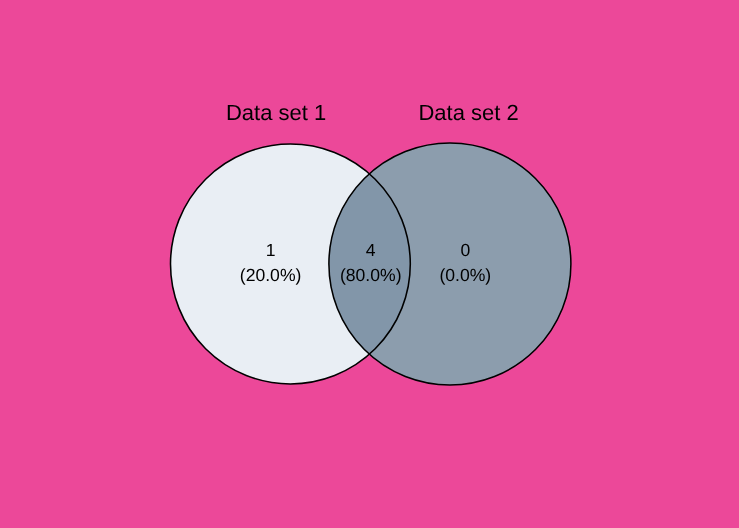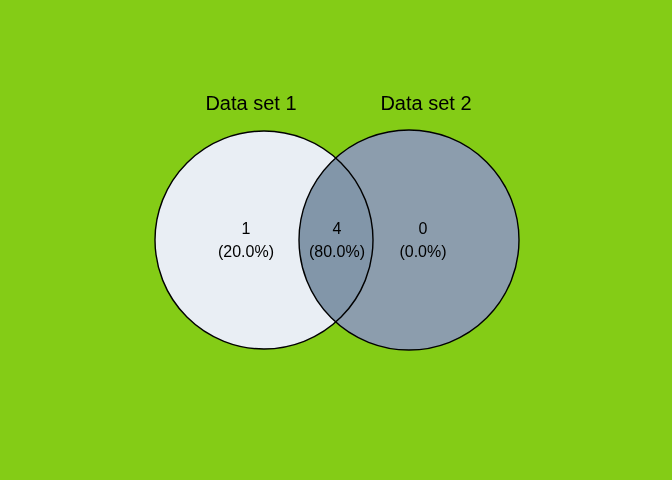--- a/index.html
+++ b/index.html
@@ -8,21 +8,21 @@
     background: #ffffff;
     width: 672px;
     height: 480px;
     overflow: hidden;
     font-family: "Liberation Sans", sans-serif;
   }
   .canvas {
     position: relative;
     width: 672px;
     height: 480px;
-    background: #84cc16;
+    background: #ec4899;
   }
   svg { display: block; }
   .set-title {
     font-family: "Liberation Sans", sans-serif;
     font-size: 20px;
   }
   .region-label {
     font-family: "Liberation Sans", sans-serif;
     font-size: 16px;
   }

